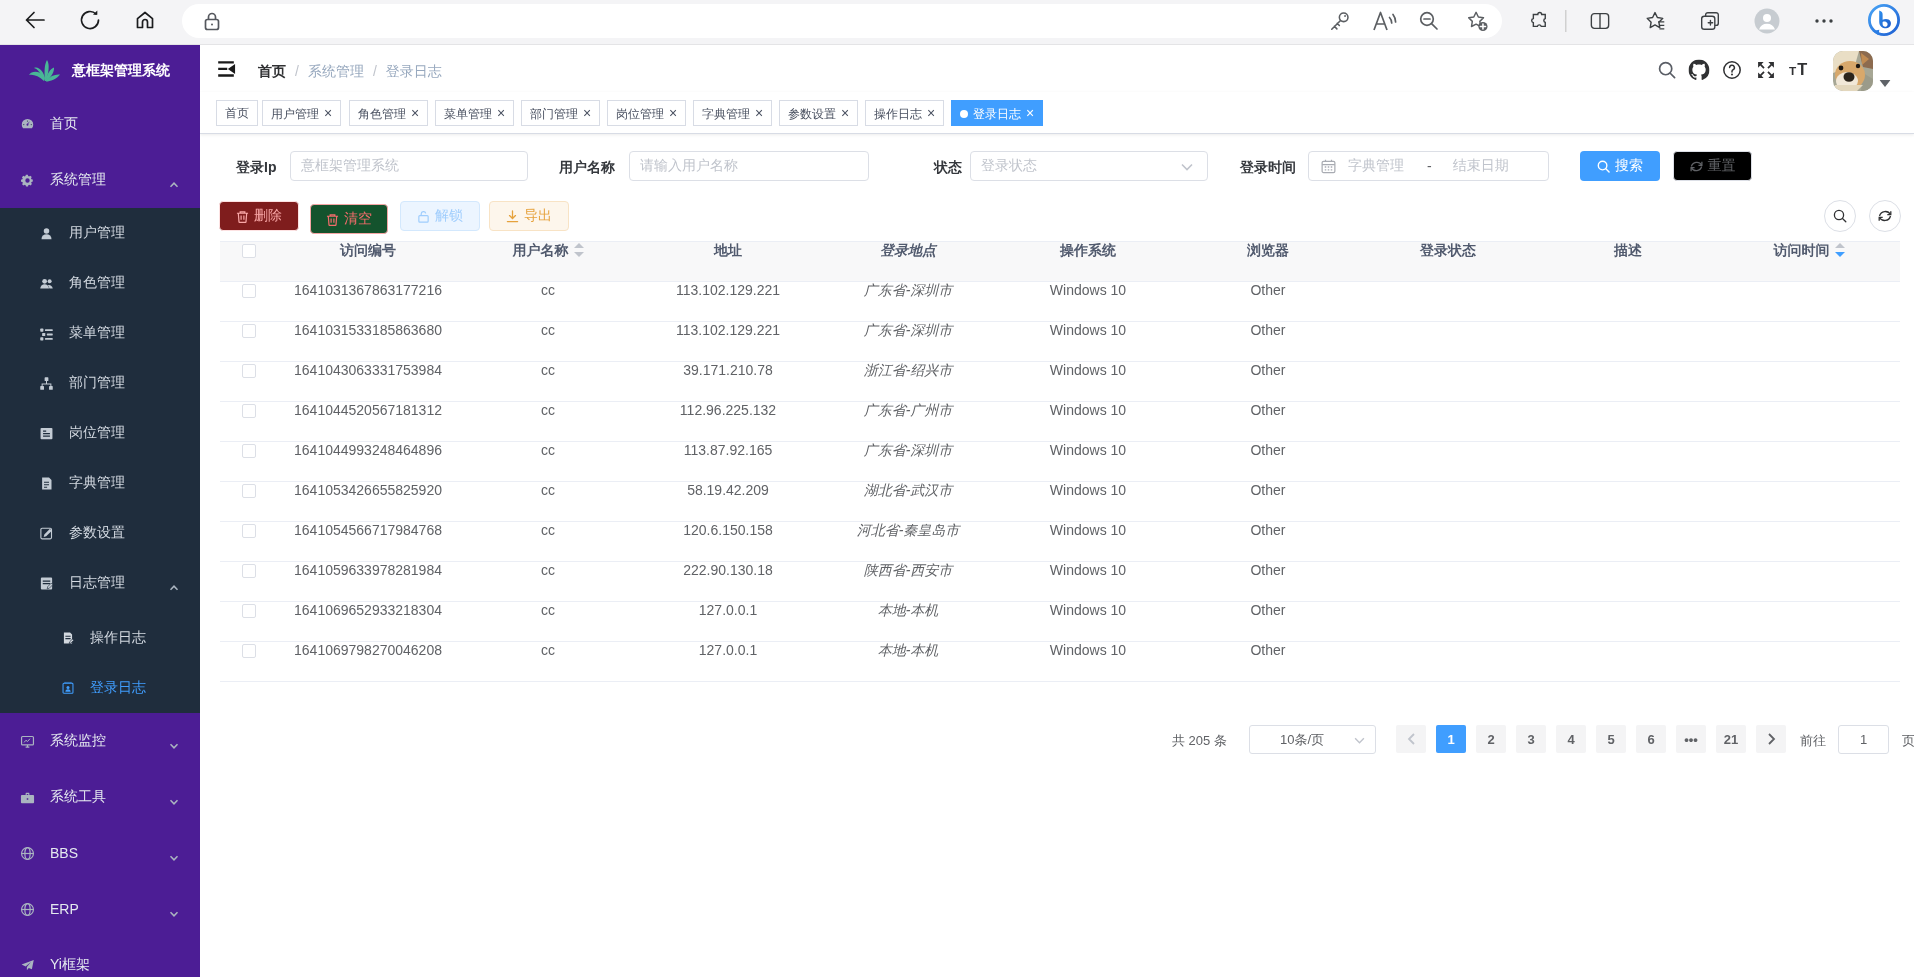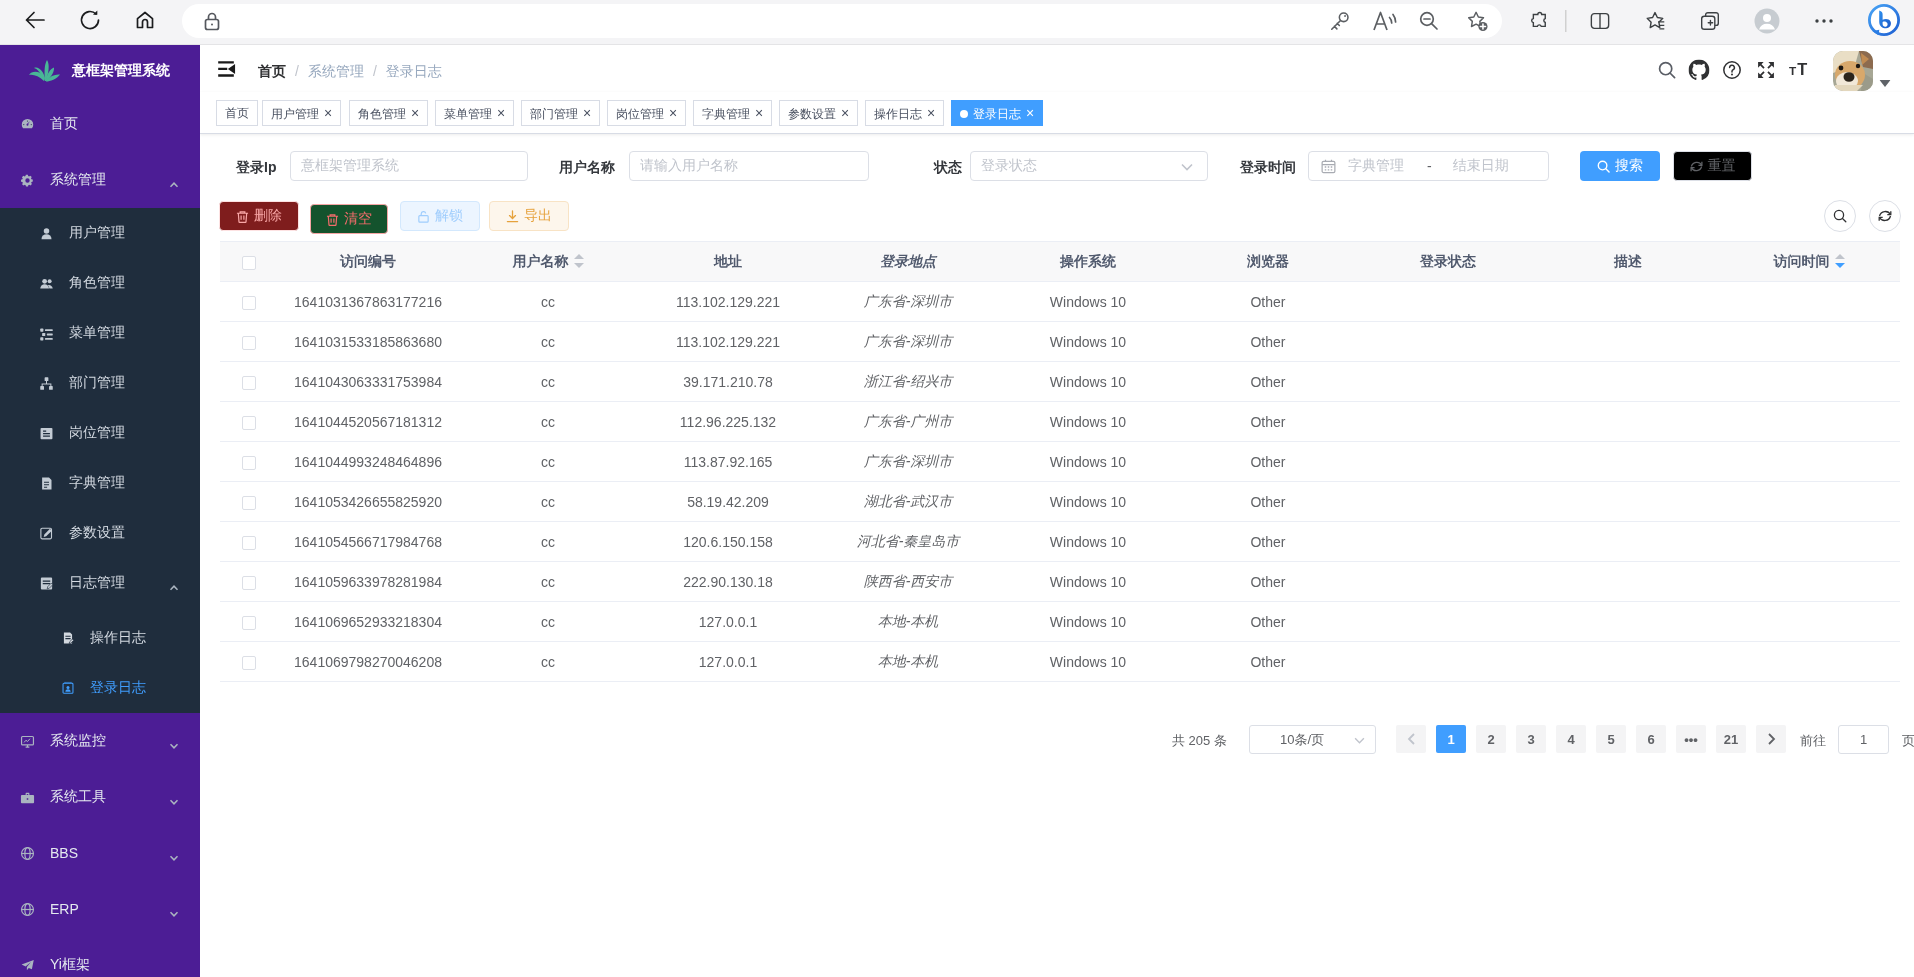--- a/index.html
+++ b/index.html
@@ -45,21 +45,21 @@
 .tag.act .dot { display:inline-block; width:8px; height:8px; border-radius:50%; background:#fff; margin-right:5px; position:relative; top:0px; }
 
 
 .flabel { position:absolute; top:159px; font-size:14px; font-weight:bold; color:#35383d; }
 .finput { position:absolute; top:151px; height:30px; border:1px solid #dcdfe6; border-radius:4px; background:#fff; font-size:14px; color:#c0c4cc; display:flex; align-items:center; }
 .finput .ph { margin-left:10px; }
 .btn { position:absolute; height:30px; border-radius:4px; font-size:14px; display:flex; align-items:center; justify-content:center; border:1px solid transparent; }
 
 
 #tbl { position:absolute; left:220px; top:241px; width:1680px; border-top:1px solid #ebeef5; font-size:14px; }
-.trow { display:flex; height:40px; align-items:center; border-bottom:1px solid #ebeef5; color:#606266; }
+.trow { display:flex; height:40px; align-items:flex-start; border-bottom:1px solid #ebeef5; color:#606266; }
 .trow.hd { background:#f8f8f9; color:#515a6e; font-weight:bold; border-bottom:1px solid #ebeef5; }
 .c { text-align:center; flex:none; }
 .c0{width:58px;} .c1{width:180px;} .c2{width:180px;} .c3{width:180px;} .c4{width:180px;font-style:italic;}
 .c5{width:180px;} .c6{width:180px;} .c7{width:180px;} .c8{width:180px;} .c9{width:182px;}
 .ckb { display:inline-block; width:14px; height:14px; border:1px solid #dcdfe6; border-radius:2px; background:#fff; vertical-align:middle; }
 .carets { display:inline-block; width:10px; height:14px; position:relative; vertical-align:-2px; margin-left:5px; }
 .carets i { position:absolute; left:0; width:0; height:0; border:5px solid transparent; }
 .carets .up { top:0; border-bottom-color:#c0c4cc; border-top-width:0; }
 .carets .dn { bottom:0; border-top-color:#c0c4cc; border-bottom-width:0; }
 .carets .dn.on { border-top-color:#409eff; }

